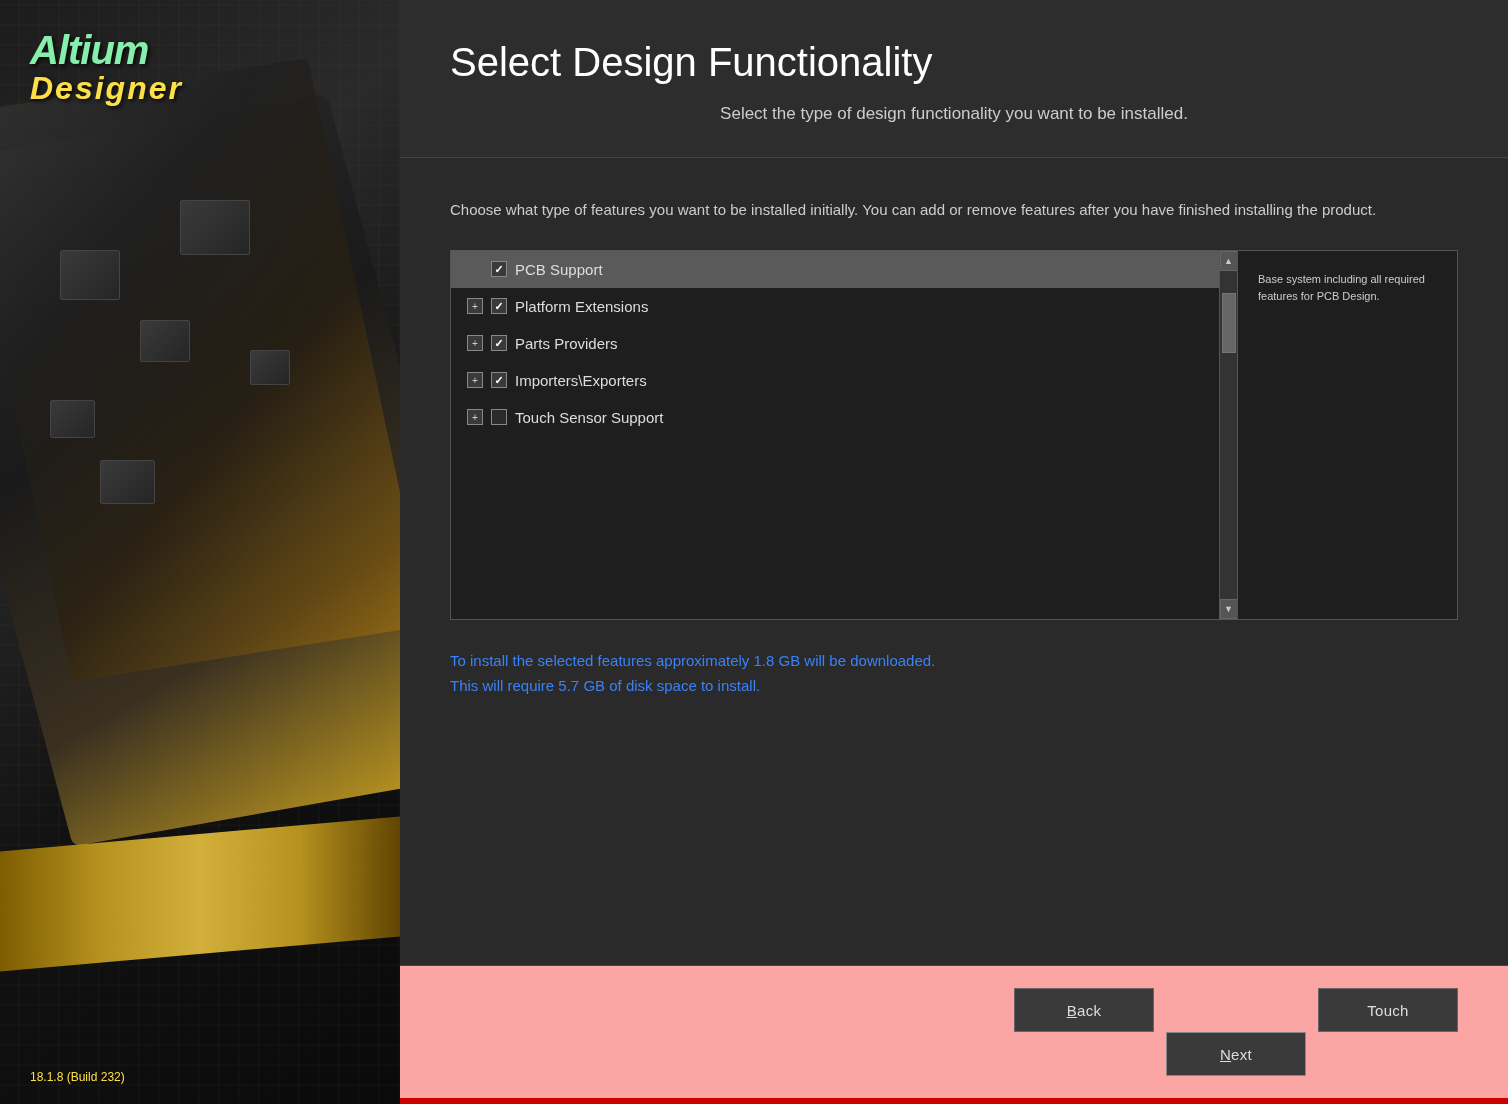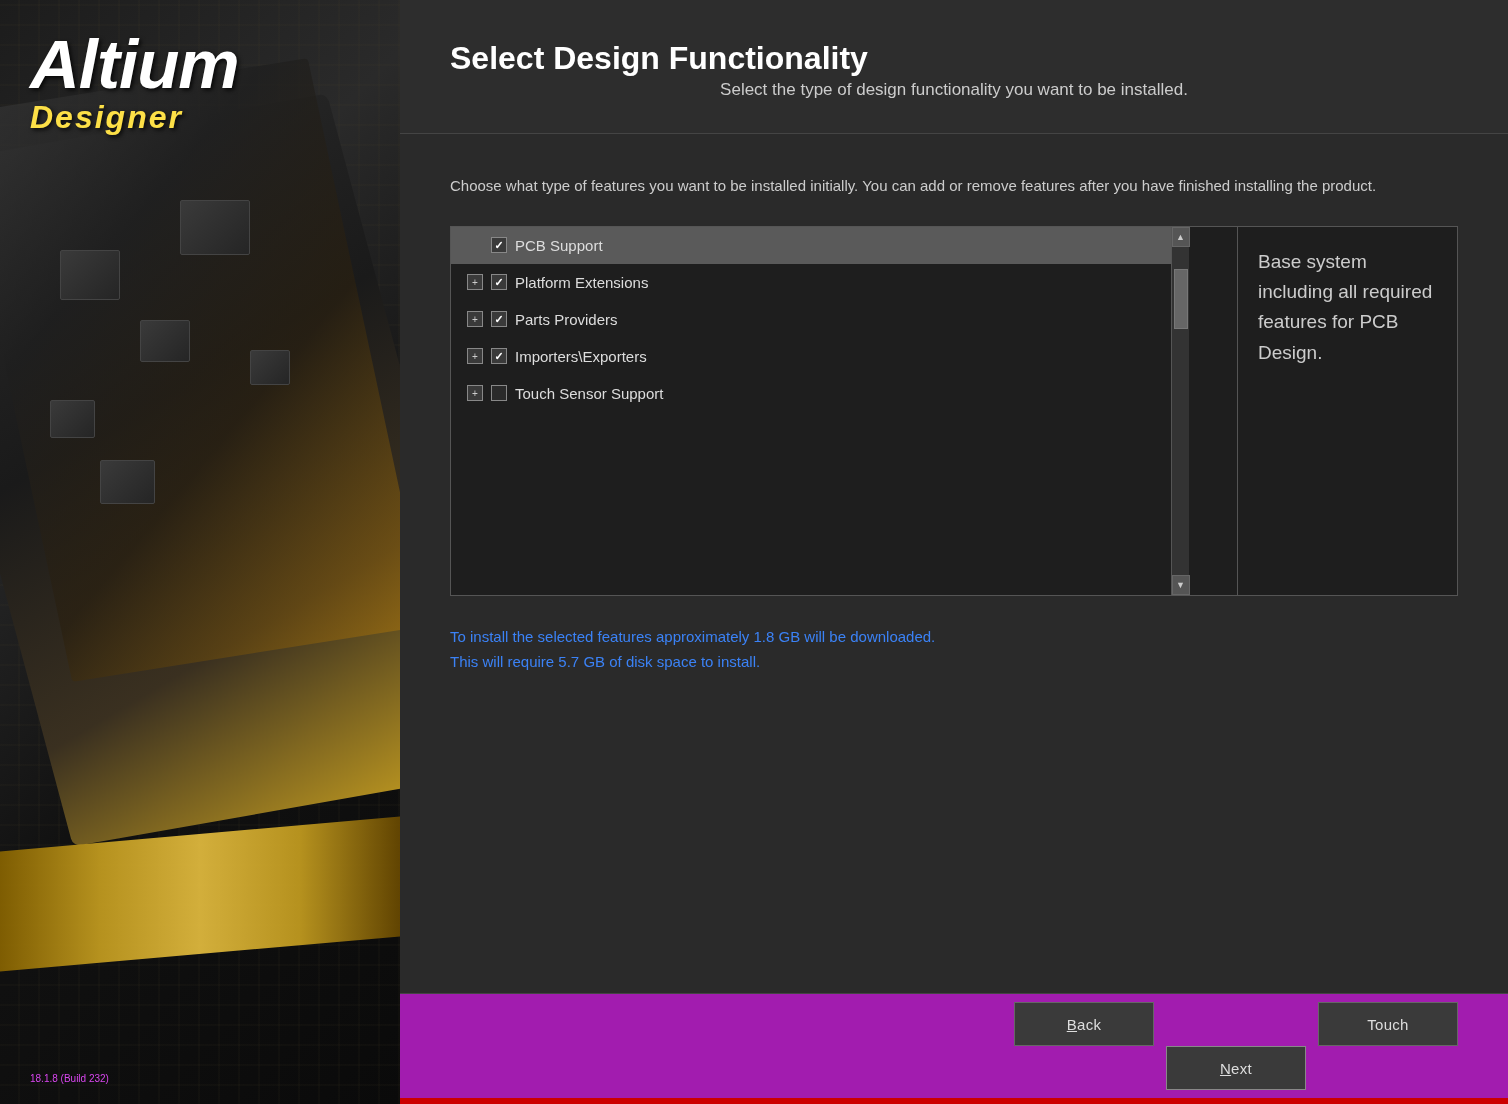--- a/index.html
+++ b/index.html
@@ -95,44 +95,44 @@
     }
 
     .logo-area {
       position: absolute;
       top: 30px;
       left: 30px;
       z-index: 10;
     }
 
     .logo-altium {
-      font-size: 69px;
+      font-size: 40px;
       font-weight: 900;
       font-style: italic;
-      color: #ffffff;
+      color: #86efac;
       letter-spacing: -1px;
       line-height: 1;
       text-shadow: 2px 2px 4px rgba(0,0,0,0.8);
     }
 
     .logo-designer {
       font-size: 32px;
       font-weight: 700;
       font-style: italic;
       color: #fde047;
       letter-spacing: 2px;
       text-shadow: 2px 2px 4px rgba(0,0,0,0.8);
     }
 
     .version-text {
       position: absolute;
       bottom: 20px;
       left: 30px;
-      color: #d946ef;
-      font-size: 10px;
+      color: #fde047;
+      font-size: 12px;
       z-index: 10;
       margin-top: 48px;
     }
 
     
     .right-panel {
       flex: 1;
       display: flex;
       flex-direction: column;
       background: #2a2a2a;
@@ -141,23 +141,24 @@
 
     
     .header-section {
       background: #2d2d2d;
       padding: 40px 50px 30px 50px;
       border-bottom: 1px solid #444;
       flex-shrink: 0;
     }
 
     .page-title {
-      font-size: 32px;
-      font-weight: bold;
+      font-size: 40px;
+      font-weight: normal;
       color: #ffffff;
+      margin-bottom: 16px;
     }
 
     .page-subtitle {
       font-size: 17px;
       color: #cccccc;
       line-height: 1.5;
       text-align: center;
     }
 
     
@@ -232,23 +233,22 @@
       top: 20px;
       left: 2px;
     }
 
     .description-panel {
       width: 220px;
       padding: 20px;
       background: #1e1e1e;
       border-left: 1px solid #555;
       color: #cccccc;
-      font-size: 19px;
+      font-size: 11px;
       line-height: 1.6;
-      margin-left: 48px;
     }
 
     
     .feature-item {
       display: flex;
       align-items: center;
       padding: 10px 16px;
       cursor: pointer;
       color: #dddddd;
       font-size: 15px;
@@ -304,23 +304,23 @@
     
     .footer-info {
       color: #3b82f6;
       font-size: 15px;
       line-height: 1.7;
       margin-bottom: 20px;
     }
 
     
     .bottom-bar {
-      background: #a21caf;
+      background: #fca5a5;
       border-top: 1px solid #444;
-      padding: 8px 50px;
+      padding: 22px 50px;
       display: flex;
       justify-content: flex-end;
       gap: 12px;
       flex-shrink: 0;
     }
 
     .nav-button {
       width: 140px;
       height: 44px;
       background: #3a3a3a;

